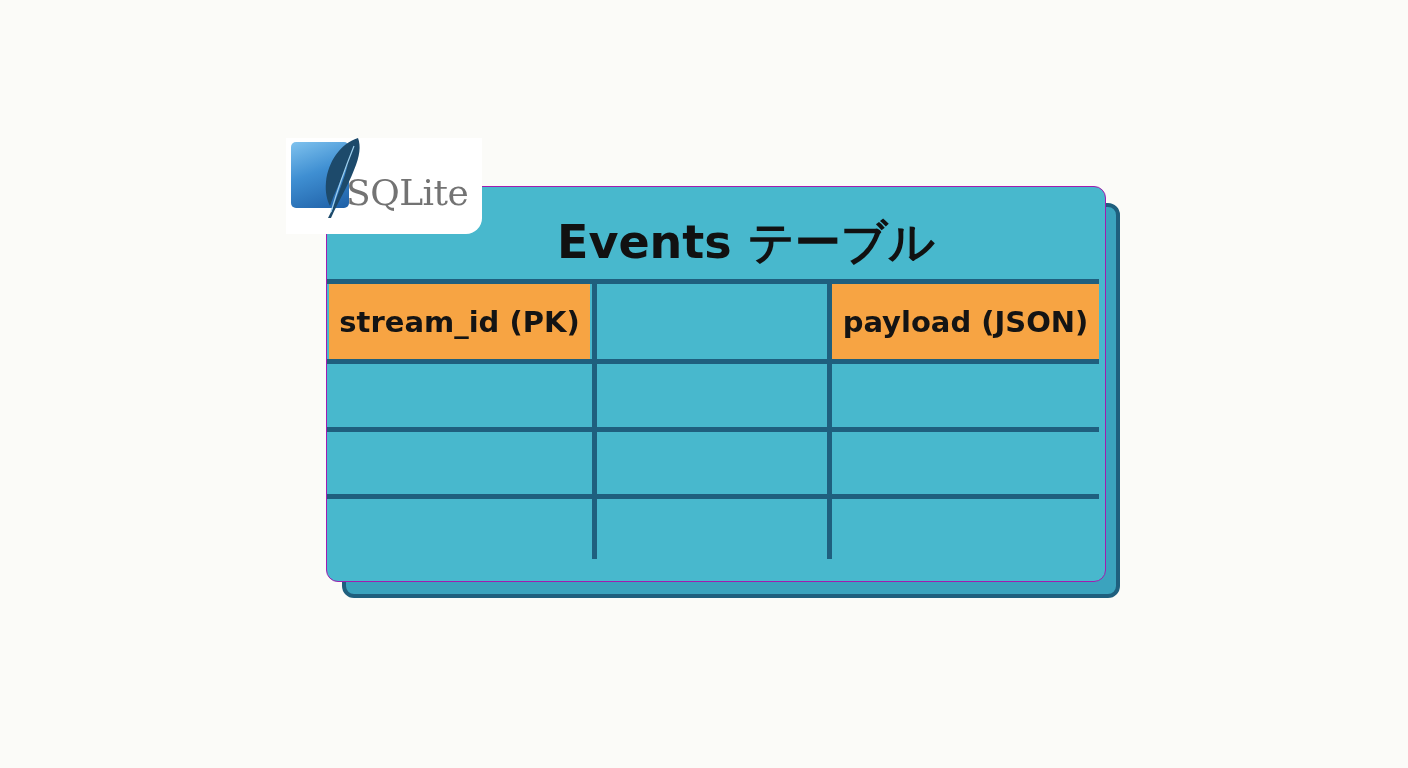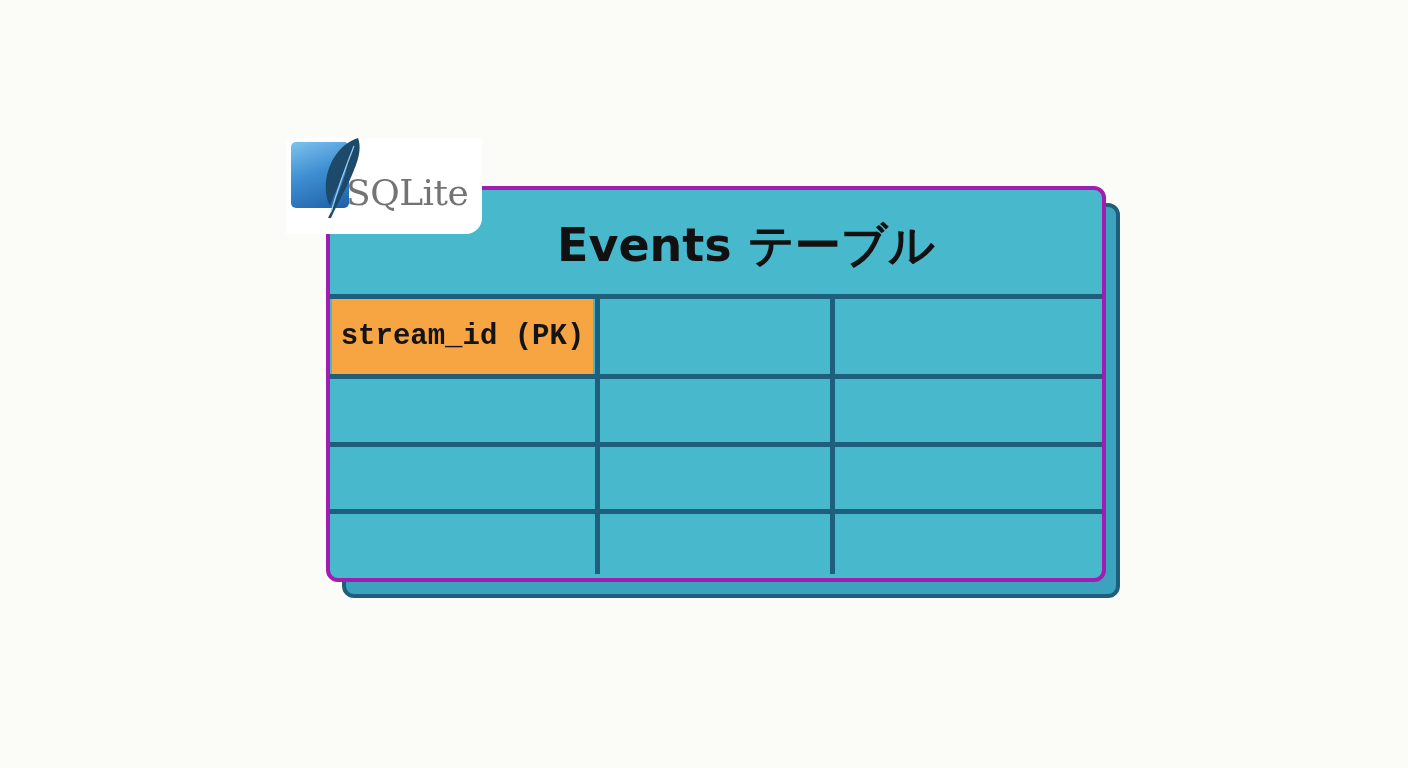--- a/index.html
+++ b/index.html
@@ -9,30 +9,30 @@
     position: relative;
     font-family: "DejaVu Sans", "Liberation Sans", sans-serif;
   }
   .back-card {
     position: absolute; left: 342px; top: 203px; width: 778px; height: 395px;
     background: #3ba3be; border: 4px solid #1f5f7e; border-radius: 12px;
     box-sizing: border-box;
   }
   .card {
     position: absolute; left: 326px; top: 186px; width: 780px; height: 396px;
-    background: #48b8cd; border: 4px solid #a21caf; border-radius: 12px;
+    background: #48b8cd; border: 1px solid #a21caf; border-radius: 12px;
     box-sizing: border-box; overflow: hidden;
   }
   .title {
     position: absolute; left: 0; right: 0; top: 20px; height: 70px;
     text-align: center; font-size: 46px; font-weight: bold; color: #111;
     line-height: 70px; letter-spacing: 0px; padding-left: 60px;
   }
   .grid {
-    position: absolute; left: 0; top: 104px; width: 772px; height: 204px; font-family: Liberation Mono, monospace;
+    position: absolute; left: 0; top: 92px; width: 772px; height: 204px;
   }
   .hline {
     position: absolute; left: 0; width: 772px; height: 5px; background: #1f5f7e;
   }
   .vline {
     position: absolute; width: 5px; background: #1f5f7e;
   }
   .hcell {
     position: absolute; top: 5px; height: 75px; background: #f7a443;
     display: flex; align-items: center; justify-content: center;
@@ -63,20 +63,21 @@
   <div class="title">Events テーブル</div>
 
   <div class="grid">
 
     <div class="hline" style="top:0"></div>
     <div class="hline" style="top:80px"></div>
     <div class="hline" style="top:148px"></div>
     <div class="hline" style="top:215px"></div>
 
     <div class="hcell" style="left:2px;width:261px">stream_id (PK)</div>
+    <div class="hcell" style="left:505px;width:267px">payload (JSON)</div>
 
     <div class="vline" style="left:265px;top:0;height:280px"></div>
     <div class="vline" style="left:500px;top:0;height:280px"></div>
 
     <div style="position:absolute;left:0;top:85px;width:772px;height:63px;"></div>
     <div style="position:absolute;left:0;top:153px;width:772px;height:62px;"></div>
     <div style="position:absolute;left:0;top:220px;width:772px;height:60px;"></div>
   </div>
 </div>
 

